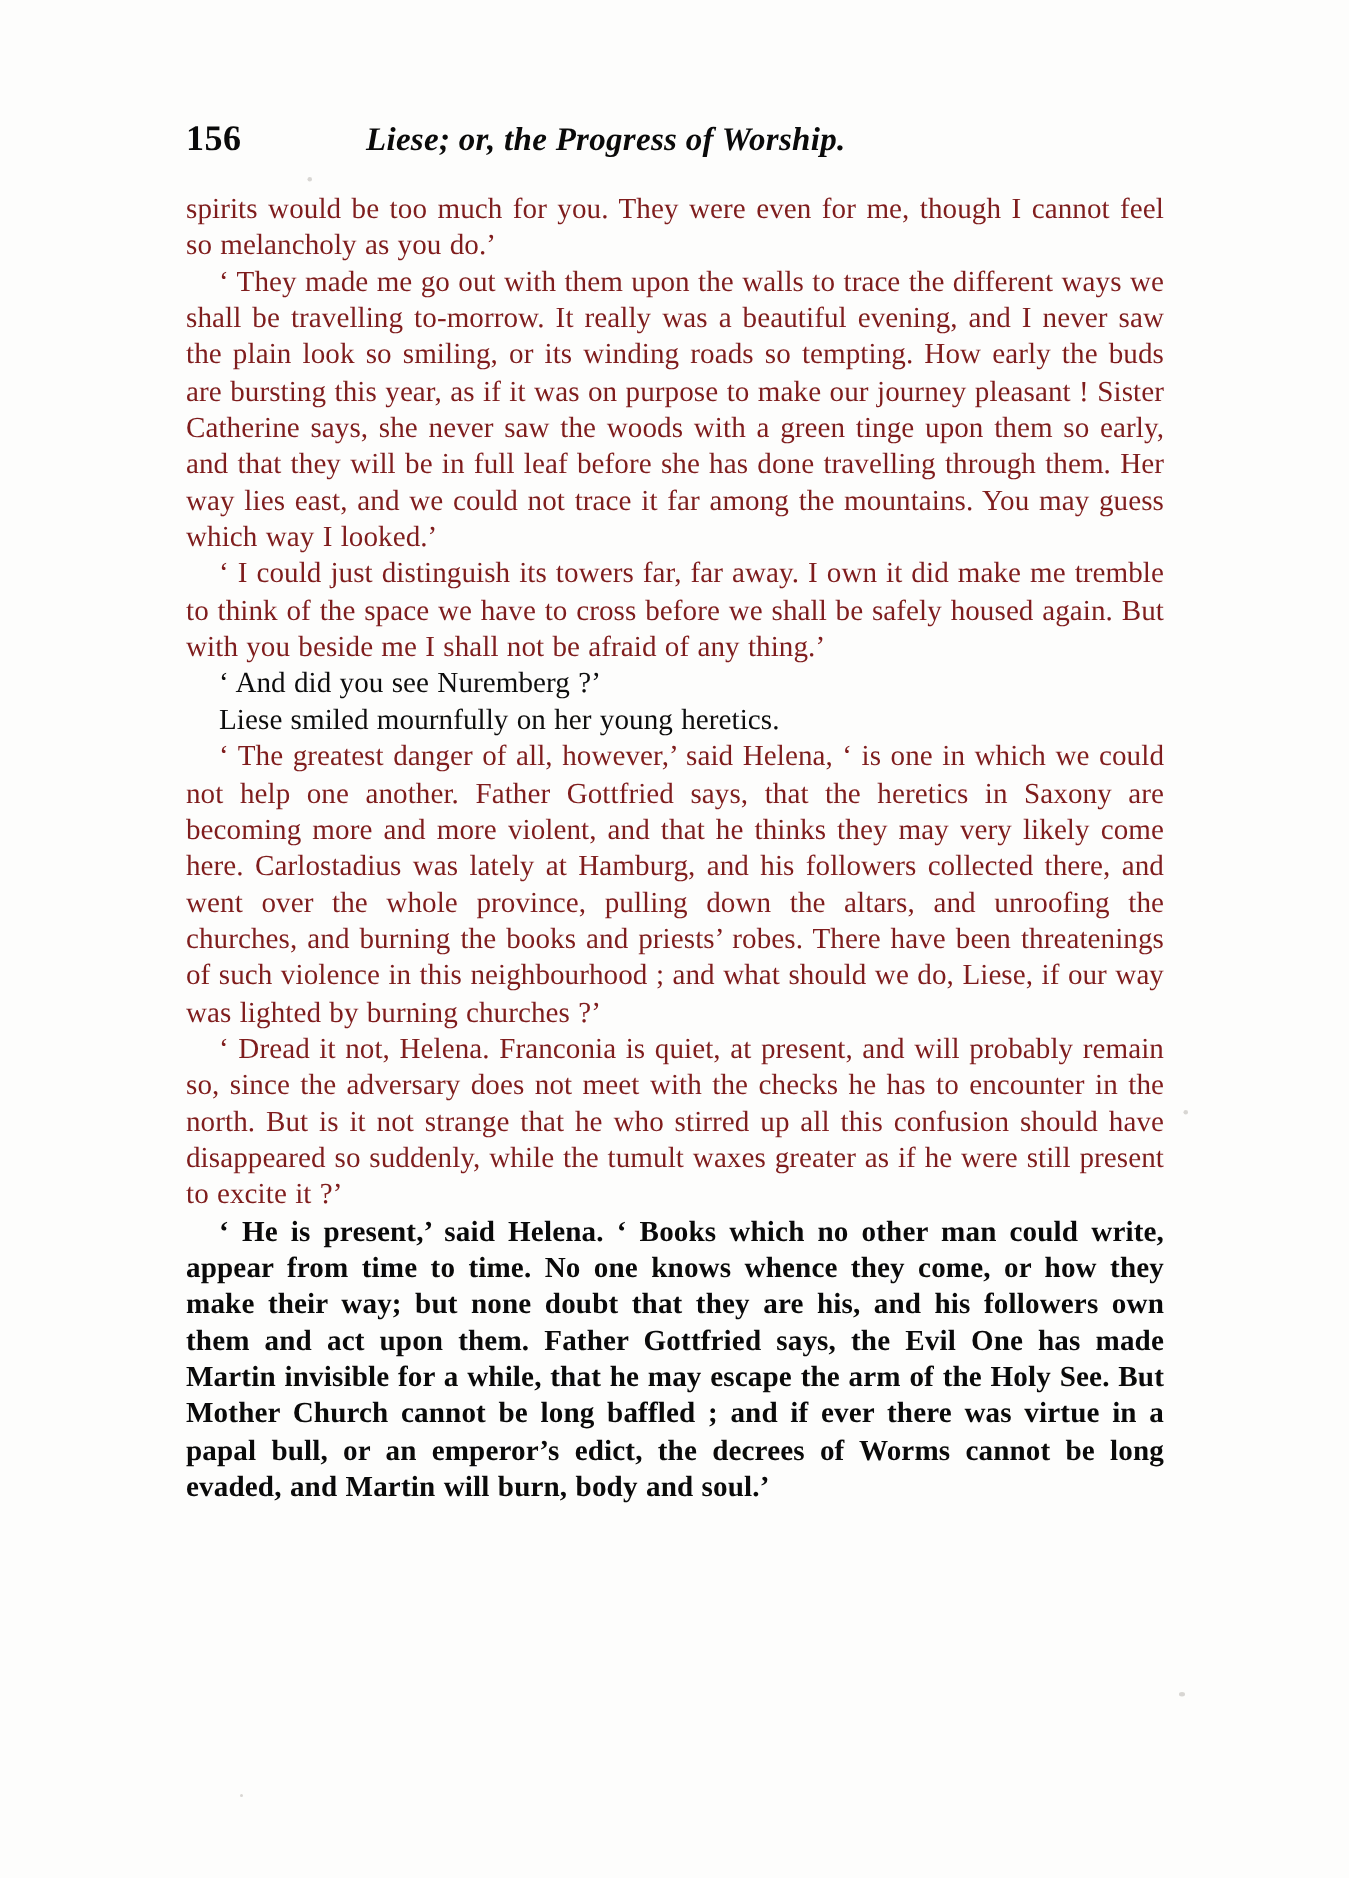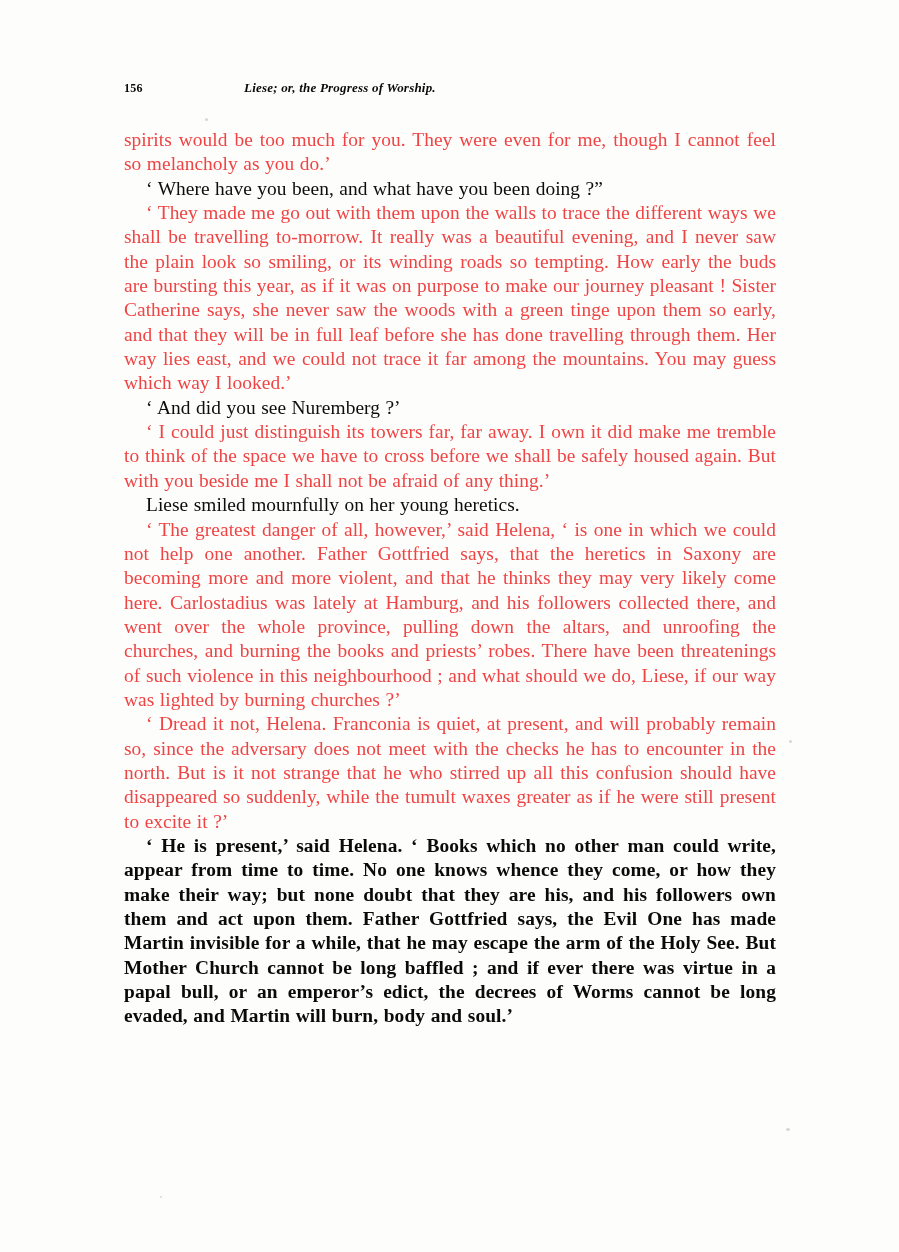--- a/index.html
+++ b/index.html
@@ -28,30 +28,30 @@
   }
   .running-head {
     display: flex;
     align-items: baseline;
     height: 34px;
     margin-bottom: 14px;
   }
   .folio {
     font-family: "Liberation Serif", serif;
     font-weight: bold;
-    font-size: 12px;
+    font-size: 24px;
     letter-spacing: 0.3px;
     width: 120px;
     flex: 0 0 120px;
   }
   .head-title {
     font-family: "Liberation Serif", serif;
     font-style: italic;
     font-weight: bold;
-    font-size: 13px;
+    font-size: 22px;
     letter-spacing: 0.2px;
     white-space: nowrap;
   }
   .body-text {
     font-size: 19.4px;
     line-height: 24.35px;
     text-align: justify;
     text-justify: inter-word;
     letter-spacing: 0.05px;
     word-spacing: 0.6px;
@@ -61,21 +61,21 @@
     text-indent: 0;
   }
   .body-text p.indent {
     text-indent: 22px;
   }
   .body-text p.heavy {
     font-weight: bold;
     letter-spacing: 0.1px;
   }
   
-  .ink-1 { color: #ef4444; font-family: Liberation Serif, serif; }
+  .ink-1 { color: #7f1d1d; font-family: Liberation Serif, serif; }
   .ink-2 { color: #0d0d0d; }
   .speck {
     position: absolute;
     background: #b9b7b1;
     border-radius: 50%;
     opacity: 0.55;
   }
 </style>
 </head>
 <body>
@@ -89,24 +89,23 @@
 
   <div class="page-inner">
 
     <div class="running-head">
       <div class="folio">156</div>
       <div class="head-title">Liese;  or, the Progress of Worship.</div>
     </div>
 
     <div class="body-text">
       <p class="ink-1">spirits would be too much for you.   They were even for me, though I cannot feel so melancholy as you do.’</p>
-      <p class="indent ink-2">‘ Where have you been, and what have you been doing ?”</p>
       <p class="indent ink-1">‘ They made me go out with them upon the walls to trace the different ways we shall be travelling to-morrow.   It really was a beautiful evening, and I never saw the plain look so smiling, or its winding roads so tempting.   How early the buds are bursting this year, as if it was on purpose to make our journey pleasant ! Sister Catherine says, she never saw the woods with a green tinge upon them so early, and that they will be in full leaf before she has done travelling through them.   Her way lies east, and we could not trace it far among the mountains.   You may guess which way I looked.’</p>
+      <p class="indent ink-1">‘ I could just distinguish its towers far, far away.   I own it did make me tremble to think of the space we have to cross before we shall be safely housed again.   But with you beside me I shall not be afraid of any thing.’</p>
       <p class="indent ink-2">‘ And did you see Nuremberg ?’</p>
-      <p class="indent ink-1">‘ I could just distinguish its towers far, far away.   I own it did make me tremble to think of the space we have to cross before we shall be safely housed again.   But with you beside me I shall not be afraid of any thing.’</p>
       <p class="indent ink-2">Liese smiled mournfully on her young heretics.</p>
       <p class="indent ink-1">‘ The greatest danger of all, however,’ said Helena, ‘ is one in which we could not help one another.   Father Gottfried says, that the heretics in Saxony are becoming more and more violent, and that he thinks they may very likely come here.   Carlostadius was lately at Hamburg, and his followers collected there, and went over the whole province, pulling down the altars, and unroofing the churches, and burning the books and priests’ robes.   There have been threatenings of such violence in this neighbourhood ; and what should we do, Liese, if our way was lighted by burning churches ?’</p>
       <p class="indent ink-1">‘ Dread it not, Helena.   Franconia is quiet, at present, and will probably remain so, since the adversary does not meet with the checks he has to encounter in the north.   But is it not strange that he who stirred up all this confusion should have disappeared so suddenly, while the tumult waxes greater as if he were still present to excite it ?’</p>
       <p class="indent heavy">‘ He is present,’ said Helena.   ‘ Books which no other man could write, appear from time to time.   No one knows whence they come, or how they make their way; but none doubt that they are his, and his followers own them and act upon them. Father Gottfried says, the Evil One has made Martin invisible for a while, that he may escape the arm of the Holy See.   But Mother Church cannot be long baffled ; and if ever there was virtue in a papal bull, or an emperor’s edict, the decrees of Worms cannot be long evaded, and Martin will burn, body and soul.’</p>
     </div>
 
   </div>
 </div>
 
 </body></html>

